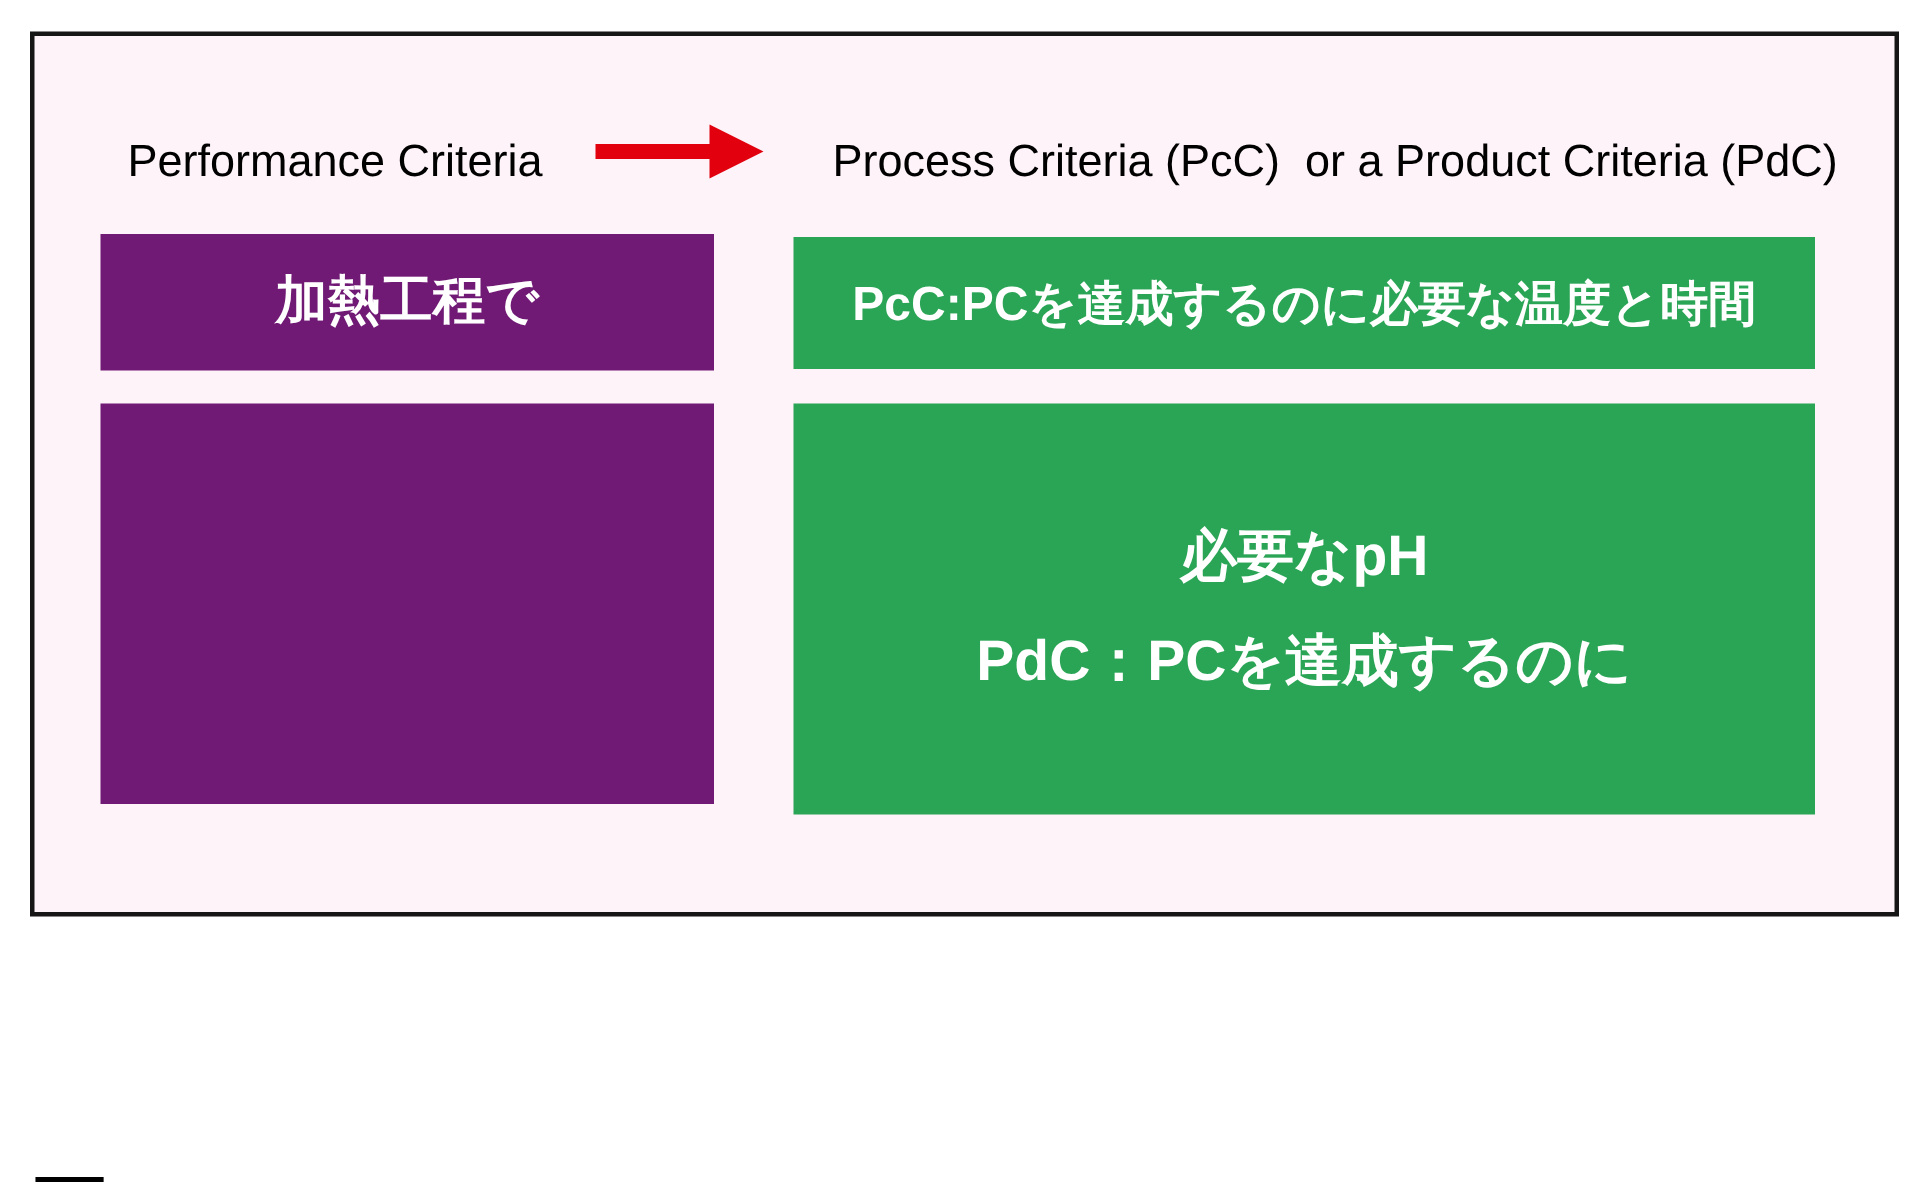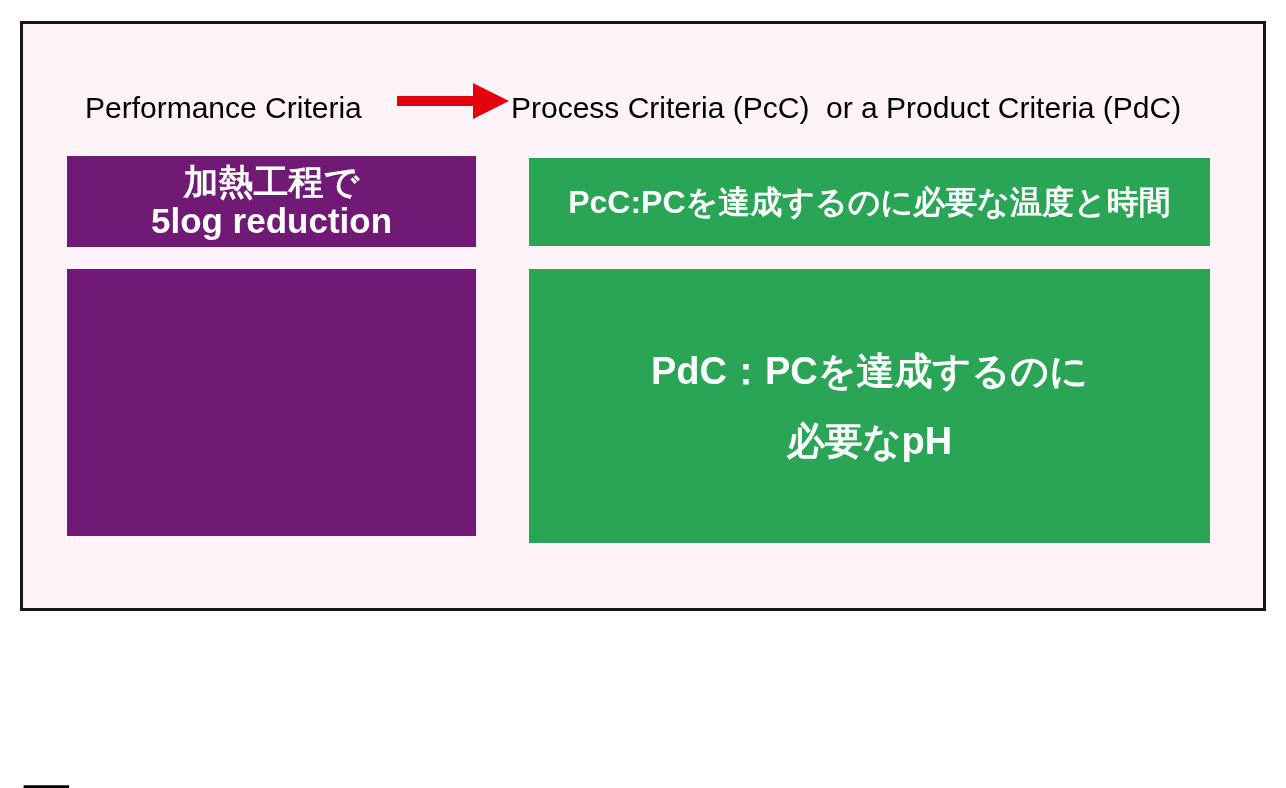--- a/index.html
+++ b/index.html
@@ -29,21 +29,21 @@
   
   .hdr {
     position: absolute;
     color: #000000;
     font-size: 30px;
     font-weight: 500;
     white-space: pre;
     line-height: 1.2;
   }
   .hdr-left  { left: 62px;  top: 66px; }
-  .hdr-right { left: 488px; top: 66px; }
+  .hdr-right { left: 532px; top: 66px; }
   
   .arrow {
     position: absolute;
     left: 374px;
     top: 59px;
     width: 112px;
     height: 36px;
   }
   .arrow .shaft {
     position: absolute;
@@ -105,33 +105,32 @@
 
     <div class="arrow">
       <span class="shaft"></span>
       <span class="head"></span>
     </div>
 
     <div class="hdr hdr-right">Process Criteria (PcC)  or a Product Criteria (PdC)</div>
 
     <div class="box blue b1">
       <div class="ln">加熱工程で</div>
-      <div class="ln">5log reduction</div>
     </div>
 
     <div class="box green g1">
       <div class="ln">PcC:PCを達成するのに必要な温度と時間</div>
     </div>
 
     <div class="box blue b2">
     </div>
 
     <div class="box green g2">
+      <div class="ln">必要なpH</div>
       <div class="ln">PdC：PCを達成するのに</div>
-      <div class="ln">必要なpH</div>
     </div>
 
   </div>
 
   <div class="caption">
     <div>図2　Performance CriteriaとProcess Criteria</div>
     
   </div>
 
 </div>

